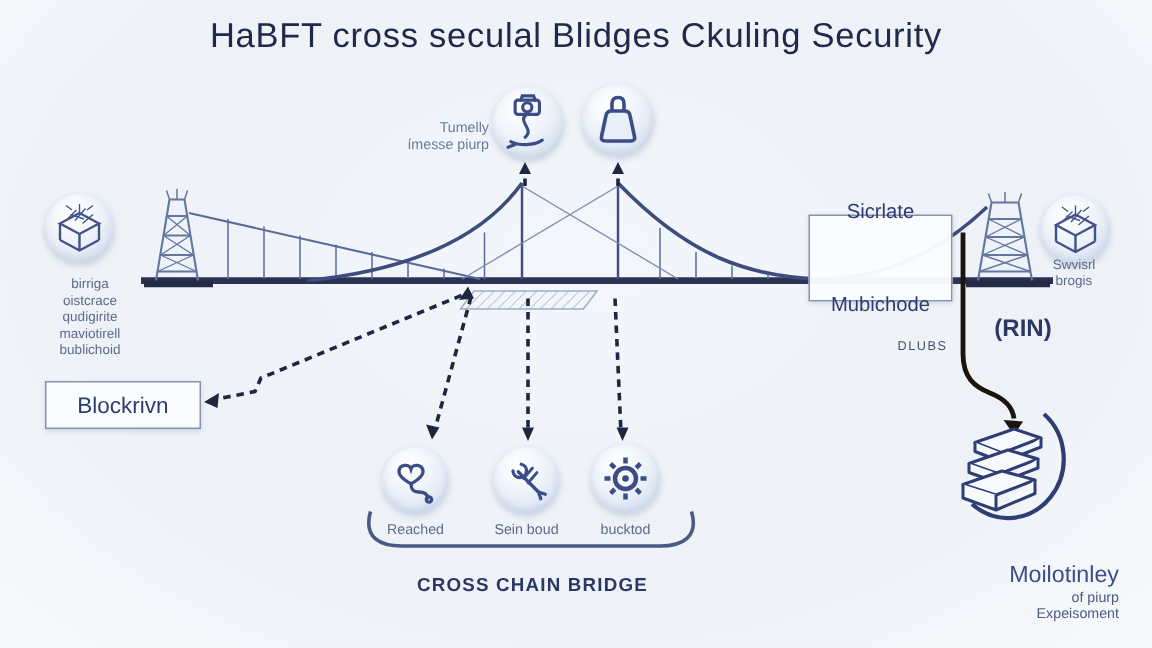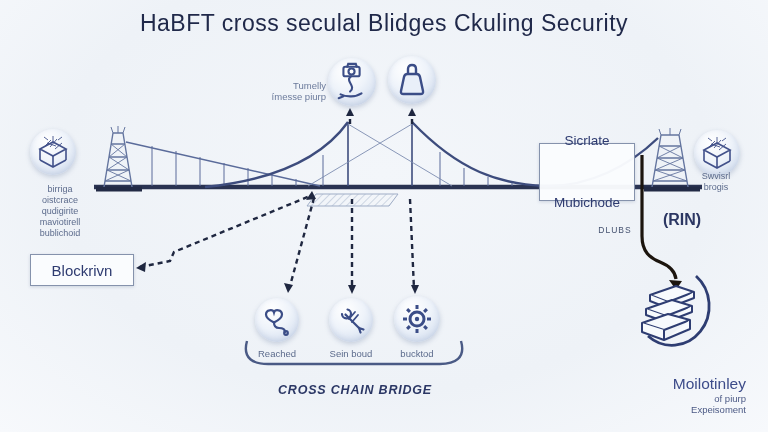--- a/index.html
+++ b/index.html
@@ -20,21 +20,21 @@
             box-shadow:0 1px 3px rgba(100,115,150,.25);
             display:flex;flex-direction:column;align-items:center;justify-content:center;
             color:#2e3b70;gap:44px;}
   .box-left{left:30px;top:254px;width:102px;height:30px;font-size:15px;}
   .box-right{left:539px;top:143px;width:94px;height:56px;font-size:13.5px;line-height:1.35;}
   .dlubs{position:absolute;left:590px;top:225px;width:50px;text-align:center;
          font-size:8.5px;letter-spacing:1px;color:#44516f;}
   .rin{position:absolute;left:650px;top:211px;width:64px;text-align:center;
        font-size:16px;font-weight:600;color:#2c3763;}
   .bridge-caption{position:absolute;left:272px;top:383px;width:166px;text-align:center;
-       font-size:12.5px;font-weight:800;font-style:italic;letter-spacing:.8px;color:#2b3765;}
+       font-size:12.5px;font-weight:800;letter-spacing:.8px;color:#2b3765;}
   .br-block{position:absolute;left:610px;top:375px;width:136px;text-align:right;color:#3d4c8a;}
   .br-block .l1{font-size:15.5px;font-weight:500;}
   .br-block .l2,.br-block .l3{font-size:9.5px;color:#4c5a85;line-height:11px;}
   .cap-bottom{position:absolute;top:348px;width:70px;text-align:center;
               font-size:9.5px;color:#5c6b8c;}
 </style>
 </head>
 <body>
 
 <div class="stage">

